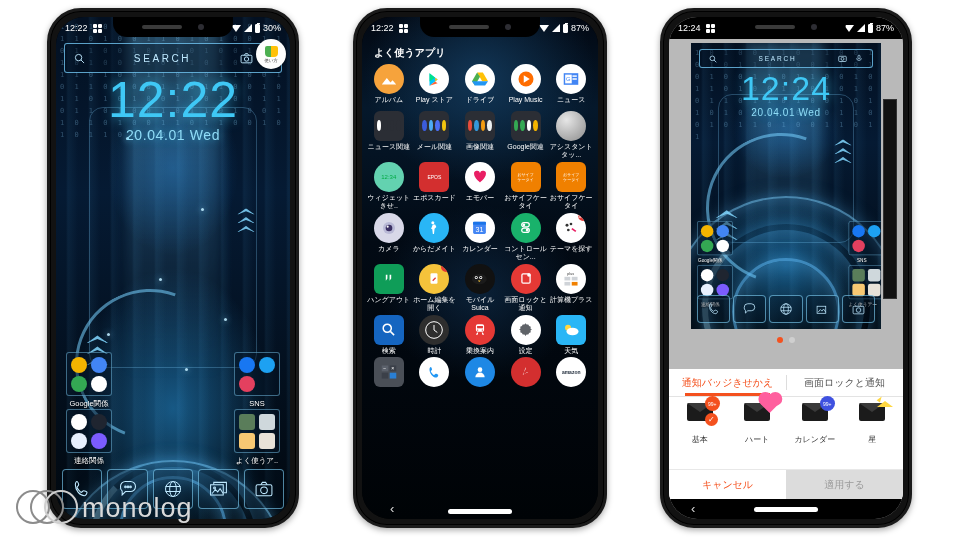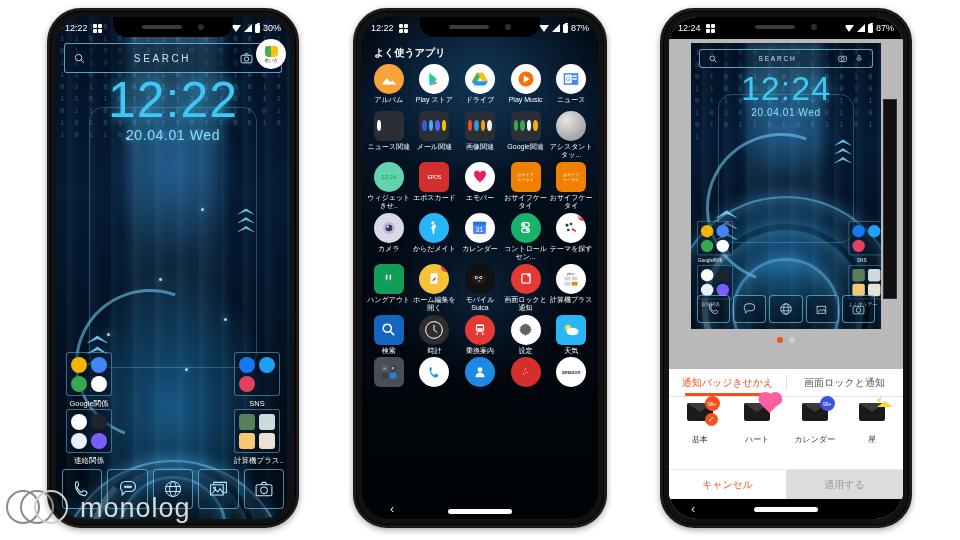--- a/index.html
+++ b/index.html
@@ -228,21 +228,21 @@
   .check { position:absolute; right:-5px; bottom:-5px; width:13px; height:13px; border-radius:50%;
     background:#f4511e; color:#fff; font-size:8px; display:flex; align-items:center; justify-content:center; z-index:4;}
 
   .p3-actions { display:flex; border-top:1px solid #e8e8e8; height: 30px; margin-top:auto; }
   .p3-actions div { flex:1; display:flex; align-items:center; justify-content:center; font-size:10px; }
   .btn-cancel { color:#f4511e; background:#fff; }
   .btn-apply { color:#9a9a9a; background:#dcdcdc; }
   .p3-navbar { height: 20px; background:#000; position:relative; }
 
   
-  .brand { position:absolute; left: 6px; bottom: 12px; display:flex; align-items:center; gap:8px; z-index: 20;}
+  .brand { position:absolute; left: 16px; bottom: 12px; display:flex; align-items:center; z-index: 20;}
   .brand .rings { position:relative; width: 66px; height: 40px; }
   .brand .rings i { position:absolute; top:2px; border-radius:50%; border:2px solid #8c8c8c; width:34px; height:34px;}
   .brand .rings i:nth-child(1){ left:0; }
   .brand .rings i:nth-child(2){ left:14px; }
   .brand .rings i:nth-child(3){ left:28px; border-color:#cfcfcf; }
   .brand .bname { font-size: 27px; color:#d9d9d9; letter-spacing: 1px; font-weight:300; }
 </style>
 </head>
 <body>
 
@@ -367,21 +367,21 @@
         <div class="flabel">SNS</div>
       </div>
 
       <div class="folder" style="right:10px; top:392px;">
         <div class="box">
           <span class="mini sq" style="background:#5a7d5a"></span>
           <span class="mini sq" style="background:#cfd8dc"></span>
           <span class="mini sq" style="background:#f7c873"></span>
           <span class="mini sq" style="background:#e8e2d8"></span>
         </div>
-        <div class="flabel">計算機プラス..</div>
+        <div class="flabel">よく使うア..</div>
       </div>
 
       <div class="dock">
         <div class="dbtn">
           <svg width="20" height="20" viewBox="0 0 24 24" fill="none" stroke="currentColor" stroke-width="1.3">
               <path d="M6 3c1 0 2 3 2 4s-2 2-2 3 4 6 5 6 2-2 3-2 4 1 4 2-1 4-3 4C9 20 4 13 4 7c0-2 1-4 2-4z"></path>
             </svg>
         </div>
         <div class="dbtn">
           <svg width="22" height="20" viewBox="0 0 24 24" fill="none" stroke="currentColor" stroke-width="1.3">

